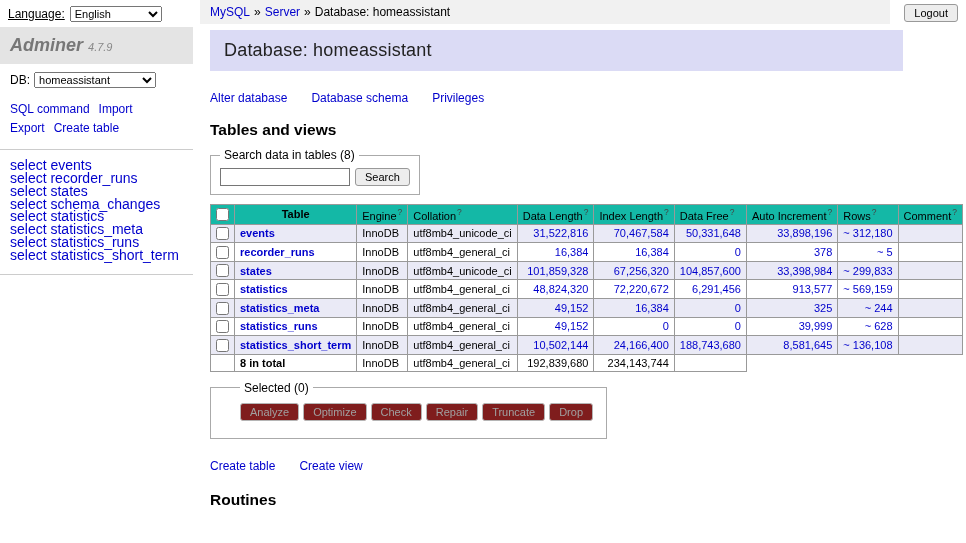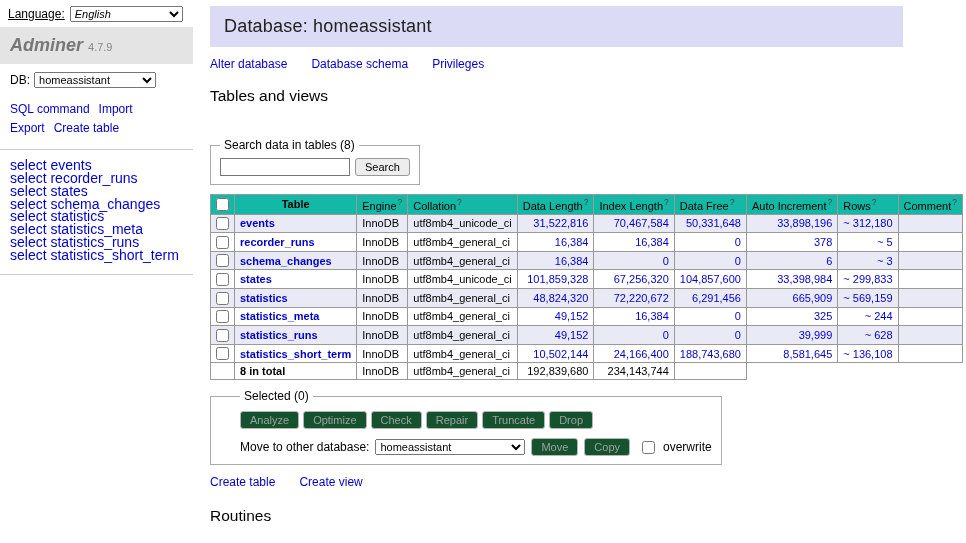--- a/index.html
+++ b/index.html
@@ -12,57 +12,57 @@
   }
   a { color: #0000cc; text-decoration: none; cursor: pointer; }
   select, input, button { font-family: "Liberation Sans", "DejaVu Sans", sans-serif; }
 
   .page { display: flex; width: 966px; height: 543px; }
 
   
   .sidebar { flex: 0 0 200px; width: 200px; }
   .lang-row { padding: 6px 8px 5px; white-space: nowrap; }
   .lang-row label { margin-right: 5px; text-decoration: underline; }
-  .lang-row select { width: 113px; font-size: 11px; font-style: italic; }
+  .lang-row select { width: 92px; font-size: 11px; }
   .brand { width: 193px; background: #e4e4e4; padding: 8px 10px; }
   .brand-name { font-style: italic; font-weight: bold; color: #777; font-size: 18px; }
-  .brand-ver { color: #888; font-size: 11px; margin-left: 5px; }
+  .brand-ver { color: #888; font-size: 11px; margin-left: 5px; font-style: italic; }
   .db-row { padding: 8px 10px 10px; }
   .db-row select { width: 122px; font-size: 11px; margin-left: 4px; }
   .side-links { width: 193px; margin: 0; padding: 2px 10px 12px; border-bottom: 1px solid #ccc; line-height: 1.55; }
   .side-links a { margin-right: 9px; white-space: nowrap; display: inline-block; }
   .table-links { width: 193px; margin: 0; padding: 9px 10px 12px; border-bottom: 1px solid #ccc; }
   .table-links a { display: block; line-height: 12.8px; font-size: 14px; }
 
   
   .main { flex: 1; min-width: 0; }
   .top-row { display: flex; align-items: flex-start; }
   .breadcrumb { flex: 1; background: #f1f1f1; height: 24px; line-height: 24px; padding-left: 10px; white-space: nowrap; }
   .breadcrumb .sep { margin: 0 4px; color: #000; }
   .breadcrumb .current { color: #000; }
   .logout-wrap { padding: 4px 8px 0 14px; }
 
   .btn {
     font-size: 11px; padding: 2px 9px; color: #000;
     background: #ededed; border: 1px solid #999; border-radius: 3px; cursor: pointer;
   }
-  .btn.disabled { color: #a0a0a0; border-color: #b5b5b5; background: #14532d; }
+  .btn.disabled { color: #a0a0a0; border-color: #b5b5b5; background: #7f1d1d; }
 
   .content { margin: 6px 63px 0 10px; }
   h2.page-title {
     margin: 0; padding: 10px 14px; background: #dbdbf5; color: #222;
     font-size: 18px; font-weight: normal; letter-spacing: .2px;
   }
-  .links-row { margin: 10px 0 0; }
+  .links-row { margin: 20px 0 0; }
   .links-row a { margin-right: 24px; }
-  h3 { font-size: 15.5px; font-weight: normal; margin: 16px 0 24px; }
+  h3 { font-size: 15.5px; font-weight: bold; margin: 16px 0 8px; }
 
   fieldset { border: 1px solid #aaa; margin: 0; padding: 6px 9px 8px; display: inline-block; }
   legend { padding: 0 4px; font-size: 12px; }
-  .search-fs { margin-top: 9px; }
+  .search-fs { margin-top: 1px; }
   .search-fs input[type=text] { width: 130px; height: 18px; border: 1px solid #767676; padding: 1px 3px; font-size: 12px; margin-right: 5px; }
 
   
   table.tables { border-collapse: collapse; margin-top: 9px; font-size: 11px; }
   .tables th, .tables td { border: 1px solid #999; padding: 2px 5px; white-space: nowrap; height: 13px; }
   .tables thead th { background: #14b8a6; font-weight: normal; text-align: left; }
   .tables thead th.col-table { text-align: center; font-weight: bold; min-width: 108px; }
   .tables thead th sup { font-size: 8.5px; color: #444; margin-left: 1px; }
   .tables .chk { text-align: center; width: 20px; }
   .tables .chk input { margin: 0; vertical-align: middle; }
@@ -116,20 +116,28 @@
         <a href="#">select schema_changes</a>
         <a href="#">select statistics</a>
         <a href="#">select statistics_meta</a>
         <a href="#">select statistics_runs</a>
         <a href="#">select statistics_short_term</a>
       </p>
   </div>
 
   <div class="main">
 
+    <div class="top-row">
+      <div class="breadcrumb">
+        <a href="#">MySQL</a><span class="sep">»</span><a href="#">Server</a><span class="sep">»</span><span class="current">Database: homeassistant</span>
+      </div>
+      <div class="logout-wrap">
+        <button class="btn">Logout</button>
+      </div>
+    </div>
 
     <div class="content">
 
       <h2 class="page-title">Database: homeassistant</h2>
 
       <p class="links-row">
         <a href="#">Alter database</a><a href="#">Database schema</a><a href="#">Privileges</a>
       </p>
 
       <h3>Tables and views</h3>
@@ -174,51 +182,39 @@
     <td class="c-collation">utf8mb4_general_ci</td>
     <td class="num"><a href="#" class="c-dlen">16,384</a></td>
     <td class="num"><a href="#" class="c-ilen">16,384</a></td>
     <td class="num"><a href="#" class="c-dfree">0</a></td>
     <td class="num"><a href="#" class="c-ainc">378</a></td>
     <td class="num"><a href="#" class="c-rows">~ 5</a></td>
     <td class="c-comment"></td>
   </tr>
             <tr>
     <td class="chk"><input type="checkbox" style=""></td>
-    <th><a href="#" class="c-name">schema_changes</a></th>
-    <td class="c-engine">InnoDB</td>
-    <td class="c-collation">utf8mb4_general_ci</td>
-    <td class="num"><a href="#" class="c-dlen">16,384</a></td>
-    <td class="num"><a href="#" class="c-ilen">0</a></td>
-    <td class="num"><a href="#" class="c-dfree">0</a></td>
-    <td class="num"><a href="#" class="c-ainc">6</a></td>
-    <td class="num"><a href="#" class="c-rows">~ 3</a></td>
-    <td class="c-comment"></td>
-  </tr>
-            <tr>
-    <td class="chk"><input type="checkbox" style=""></td>
     <th><a href="#" class="c-name">states</a></th>
     <td class="c-engine">InnoDB</td>
     <td class="c-collation">utf8mb4_unicode_ci</td>
     <td class="num"><a href="#" class="c-dlen">101,859,328</a></td>
     <td class="num"><a href="#" class="c-ilen">67,256,320</a></td>
     <td class="num"><a href="#" class="c-dfree">104,857,600</a></td>
     <td class="num"><a href="#" class="c-ainc">33,398,984</a></td>
     <td class="num"><a href="#" class="c-rows">~ 299,833</a></td>
     <td class="c-comment"></td>
   </tr>
             <tr>
     <td class="chk"><input type="checkbox" style=""></td>
     <th><a href="#" class="c-name">statistics</a></th>
     <td class="c-engine">InnoDB</td>
     <td class="c-collation">utf8mb4_general_ci</td>
     <td class="num"><a href="#" class="c-dlen">48,824,320</a></td>
     <td class="num"><a href="#" class="c-ilen">72,220,672</a></td>
     <td class="num"><a href="#" class="c-dfree">6,291,456</a></td>
-    <td class="num"><a href="#" class="c-ainc">665,909</a></td>
+    <td class="num"><a href="#" class="c-ainc">913,577</a></td>
     <td class="num"><a href="#" class="c-rows">~ 569,159</a></td>
     <td class="c-comment"></td>
   </tr>
             <tr>
     <td class="chk"><input type="checkbox" style=""></td>
     <th><a href="#" class="c-name">statistics_meta</a></th>
     <td class="c-engine">InnoDB</td>
     <td class="c-collation">utf8mb4_general_ci</td>
     <td class="num"><a href="#" class="c-dlen">49,152</a></td>
     <td class="num"><a href="#" class="c-ilen">16,384</a></td>
@@ -266,28 +262,20 @@
             <td class="nb"></td>
           </tr>
         </tbody>
       </table>
 
       <fieldset class="selected-fs">
         <legend>Selected (0)</legend>
         <div class="btn-row">
           <button class="btn disabled">Analyze</button><button class="btn disabled">Optimize</button><button class="btn disabled">Check</button><button class="btn disabled">Repair</button><button class="btn disabled">Truncate</button><button class="btn disabled">Drop</button>
         </div>
-        <div class="move-row">
-          <span>Move to other database:</span>
-            <select><option>homeassistant</option></select>
-            <button class="btn disabled">Move</button>
-            <button class="btn disabled">Copy</button>
-            <input type="checkbox" style="">
-            <span>overwrite</span>
-        </div>
       </fieldset>
 
       <p class="links-row">
         <a href="#">Create table</a><a href="#">Create view</a>
       </p>
 
       <div class="routines-block">
         <h3>Routines</h3>
 
       </div>

